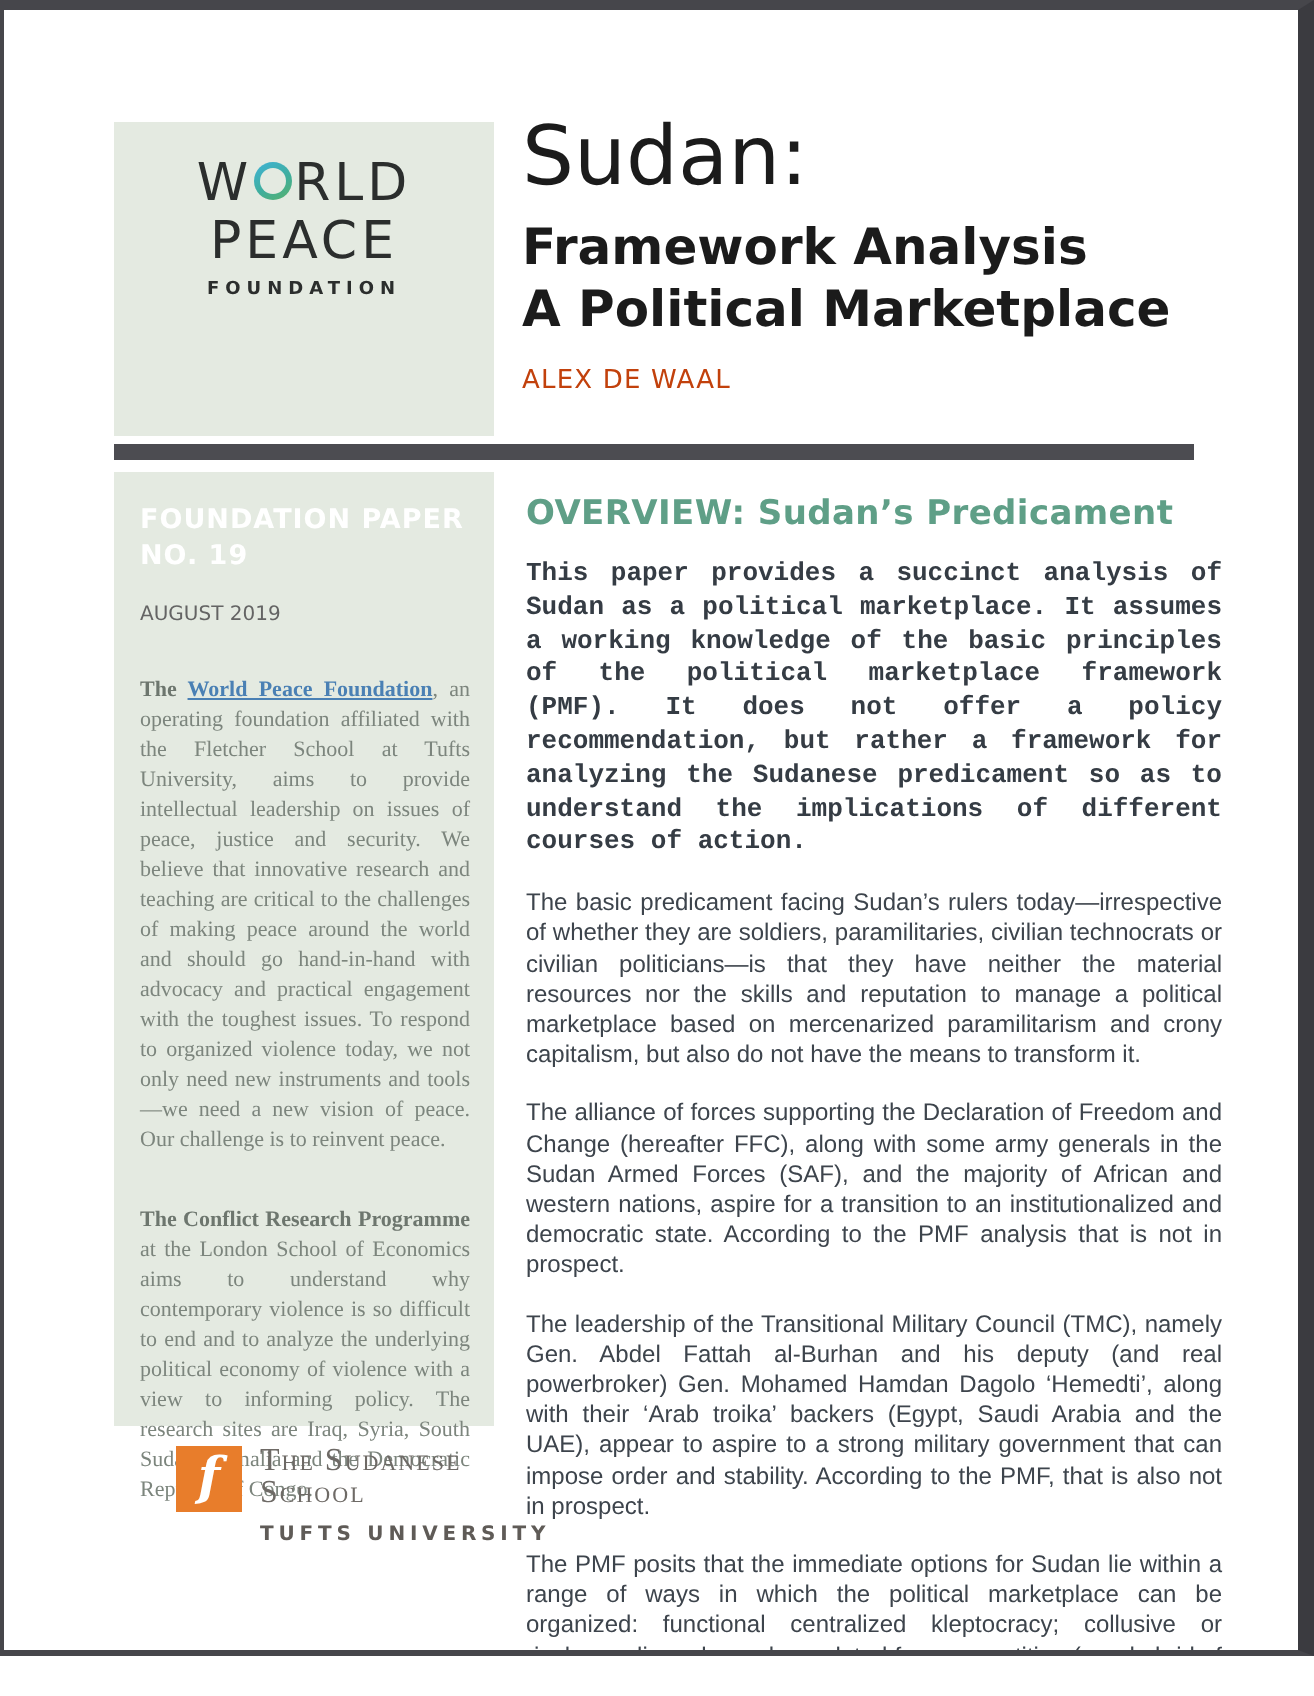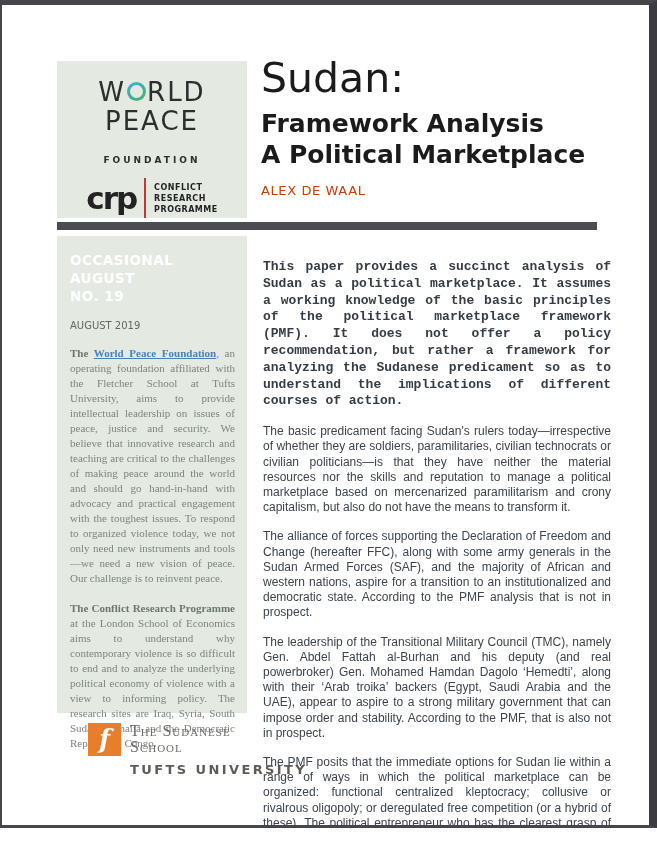--- a/index.html
+++ b/index.html
@@ -35,21 +35,21 @@
     border-radius: 50%;
     border: 3.5px solid transparent;
     background: linear-gradient(#e4eae1,#e4eae1) padding-box,
                 linear-gradient(150deg,#3fb3d8 0%,#3fae9e 55%,#57b16b 100%) border-box;
     vertical-align: baseline;
     margin: 0 1px 0 1px;
   }
   .wpf-line3 {
     font-family: "DejaVu Sans", sans-serif;
     font-size: 9px; font-weight: 700;
-    letter-spacing: 3px; color: #2b2e2d; margin-top: 19px;
+    letter-spacing: 3px; color: #2b2e2d; margin-top: 4px;
   }
   .crp-row {
     margin-top: 13px;
     display: flex; align-items: center; justify-content: center; gap: 8px;
   }
   .crp-acronym {
     font-family: "DejaVu Sans", sans-serif;
     font-size: 31px; font-weight: 700; letter-spacing: -2px;
     color: #232323; line-height: 30px;
   }
@@ -96,21 +96,21 @@
     font-size: 13.5px; font-weight: 700; color: #ffffff;
     letter-spacing: 0.5px; line-height: 18px;
   }
   .side-date {
     font-family: "DejaVu Sans", sans-serif;
     font-size: 10px; color: #646464; margin-top: 15px;
   }
   .side-para {
     font-family: "Liberation Serif", serif;
     font-size: 11px; line-height: 15px;
-    color: #7c857d; text-align: justify; margin-top: 15px;
+    color: #7c857d; text-align: justify; margin-top: 25px;
   }
   .side-para .lead-bold { font-weight: 700; color: #6d766e; }
   .side-link {
     font-weight: 700; color: #4a80b4; text-decoration: underline; cursor: pointer;
   }
 
   
   .fletcher {
     position: absolute; left: 86px; top: 718px;
     display: flex; gap: 9px; align-items: flex-start;
@@ -122,21 +122,21 @@
     display: flex; align-items: center; justify-content: center;
     line-height: 33px;
   }
   .f-name {
     font-family: "Liberation Serif", serif;
     font-variant: small-caps;
     font-size: 16px; color: #6e6a66; line-height: 16px; letter-spacing: 1px;
   }
   .f-tufts {
     font-family: "DejaVu Sans", sans-serif;
-    font-size: 13px; font-weight: 700; letter-spacing: 2.4px;
+    font-size: 10px; font-weight: 700; letter-spacing: 2.4px;
     color: #5f5b57; margin-top: 7px;
   }
 
   
   .main-col { position: absolute; left: 261px; top: 242px; width: 348px; }
   .overview-heading {
     font-family: "DejaVu Sans", sans-serif;
     font-size: 17px; font-weight: 700; color: #5f9f87; letter-spacing: 0.2px;
   }
   .lead-para {
@@ -154,45 +154,36 @@
 <body>
 
 <div class="page">
 
   <div class="logo-box">
     <div class="wpf-line1">
       <span>W</span><span class="o-ring"></span><span>RLD</span>
     </div>
     <div class="wpf-line2">PEACE</div>
     <div class="wpf-line3">FOUNDATION</div>
-    <div class="crp-row">
-      <div class="crp-acronym">crp</div>
-      <div class="crp-divider"></div>
-      <div class="crp-lines">
-        <div>CONFLICT</div>
-        <div>RESEARCH</div>
-        <div>PROGRAMME</div>
-      </div>
-    </div>
   </div>
 
   <div class="title-block">
     <div class="doc-title">Sudan:</div>
     <div class="doc-subtitle">
       <div>Framework Analysis</div>
       <div>A Political Marketplace</div>
     </div>
     <div class="doc-author">ALEX DE WAAL</div>
   </div>
 
   <div class="divider-bar"></div>
 
   <div class="sidebar">
     <div class="kicker">
-      <div>OCCASIONAL AUGUST</div>
+      <div>FOUNDATION PAPER</div>
       <div>NO. 19</div>
     </div>
     <div class="side-date">AUGUST 2019</div>
     <div class="side-para">
       <span class="lead-bold">The </span><a class="side-link">World Peace Foundation</a><span>, an operating foundation affiliated with the Fletcher School at Tufts University, aims to provide intellectual leadership on issues of peace, justice and security. We believe that innovative research and teaching are critical to the challenges of making peace around the world and should go hand-in-hand with advocacy and practical engagement with the toughest issues. To respond to organized violence today, we not only need new instruments and tools—we need a new vision of peace. Our challenge is to reinvent peace.</span>
     </div>
     <div class="side-para">
       <span class="lead-bold">The Conflict Research Programme</span><span> at the London School of Economics aims to understand why contemporary violence is so difficult to end and to analyze the underlying political economy of violence with a view to informing policy. The research sites are Iraq, Syria, South Sudan, Somalia and the Democratic Republic of Congo.</span>
     </div>
   </div>
@@ -202,20 +193,21 @@
     <div>
       <div class="f-name">
         <div>The Sudanese</div>
         <div>School</div>
       </div>
       <div class="f-tufts">TUFTS UNIVERSITY</div>
     </div>
   </div>
 
   <div class="main-col">
+    <div class="overview-heading">OVERVIEW: Sudan’s Predicament</div>
     <p class="lead-para">This paper provides a succinct analysis of Sudan as a political marketplace. It assumes a working knowledge of the basic principles of the political marketplace framework (PMF). It does not offer a policy recommendation, but rather a framework for analyzing the Sudanese predicament so as to understand the implications of different courses of action.</p>
     <p class="body-para">The basic predicament facing Sudan’s rulers today—irrespective of whether they are soldiers, paramilitaries, civilian technocrats or civilian politicians—is that they have neither the material resources nor the skills and reputation to manage a political marketplace based on mercenarized paramilitarism and crony capitalism, but also do not have the means to transform it.</p>
     <p class="body-para">The alliance of forces supporting the Declaration of Freedom and Change (hereafter FFC), along with some army generals in the Sudan Armed Forces (SAF), and the majority of African and western nations, aspire for a transition to an institutionalized and democratic state. According to the PMF analysis that is not in prospect.</p>
     <p class="body-para">The leadership of the Transitional Military Council (TMC), namely Gen. Abdel Fattah al-Burhan and his deputy (and real powerbroker) Gen. Mohamed Hamdan Dagolo ‘Hemedti’, along with their ‘Arab troika’ backers (Egypt, Saudi Arabia and the UAE), appear to aspire to a strong military government that can impose order and stability. According to the PMF, that is also not in prospect.</p>
     <p class="body-para">The PMF posits that the immediate options for Sudan lie within a range of ways in which the political marketplace can be organized: functional centralized kleptocracy; collusive or rivalrous oligopoly; or deregulated free competition (or a hybrid of these). The political entrepreneur who has the clearest grasp of these dynamics is, without doubt, Gen. Hemedti. However, the political business strategy pursued by Hemedti (and others) faces major challenges which indicate it is likely to be unsustainable in the medium term.</p>
   </div>
 
 </div>
 
 </body></html>

